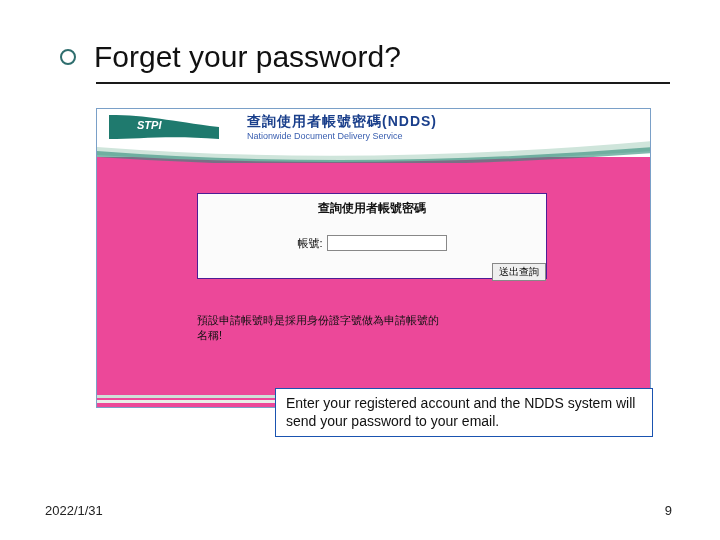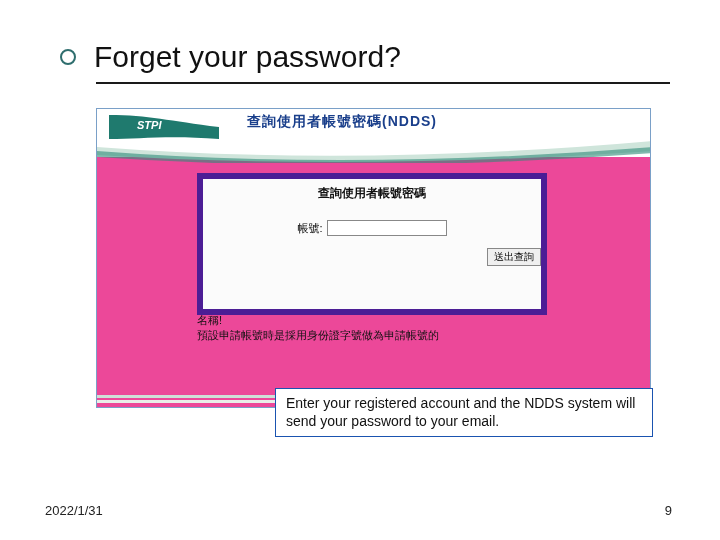--- a/index.html
+++ b/index.html
@@ -10,21 +10,21 @@
   .title { font-size: 30px; color: #111; font-weight: 400; }
   .rule { height: 2px; background: #1a1a1a; margin-left: 36px; margin-bottom: 24px; }
   .shot { margin-left: 36px; border: 1px solid #7aa0c8; width: 555px; height: 300px; position: relative; background: #ec4899; overflow: hidden; }
   .shot-inner { position: absolute; inset: 0; }
   .banner-row { position: relative; height: 48px; background: #fff; }
   .stpi { position: absolute; left: 12px; top: 6px; width: 110px; height: 24px; }
   .ndds-title { position: absolute; left: 150px; top: 4px; text-align: left; }
   .ndds-zh { color: #1a3f8b; font-size: 14px; font-weight: 700; letter-spacing: 1px; }
   .ndds-en { color: #3a5fb0; font-size: 9px; }
   .banner-arc { position: absolute; left: 0; top: 28px; width: 555px; height: 26px; }
-  .form-box { position: absolute; left: 100px; top: 64px; width: 350px; height: 142px; border: 6px solid #4c1d95; background: #fbfbfb; }
+  .form-box { position: absolute; left: 100px; top: 84px; width: 350px; height: 86px; border: 1px solid #4c1d95; background: #fbfbfb; }
   .form-head { text-align: center; font-size: 12px; color: #111; padding-top: 6px; font-weight: 600; }
   .field-row { display: flex; justify-content: center; align-items: center; margin-top: 18px; font-size: 11px; }
   .field-label { margin-right: 4px; }
   .field-input { width: 120px; height: 16px; border: 1px solid #888; background: #fff; }
   .submit-row { display: flex; justify-content: flex-end; margin-top: 12px; }
   .submit-btn { font-size: 10px; padding: 1px 6px; border: 1px solid #888; background: #efefef; }
   .note { position: absolute; left: 100px; top: 204px; font-size: 11px; color: #111; line-height: 1.4; width: 360px; }
   .bottom-bars { position: absolute; left: 0; bottom: 4px; width: 555px; }
   .bar1 { height: 3px; background: #cfe0d8; margin-bottom: 2px; }
   .bar2 { height: 3px; background: #e9efe9; }
@@ -44,41 +44,42 @@
 
   <div class="shot">
     <div class="shot-inner">
       <div class="banner-row">
         <svg class="stpi" viewBox="0 0 110 24">
           <path d="M0 0 C40 0 60 6 110 12 L110 24 C60 20 30 24 0 24 Z" fill="#1f7a6e"></path>
           <text x="28" y="14" fill="#fff" font-size="11" font-style="italic" font-weight="700">STPI</text>
         </svg>
         <div class="ndds-title">
           <div class="ndds-zh">查詢使用者帳號密碼(NDDS)</div>
+          <div class="ndds-en">Nationwide Document Delivery Service</div>
         </div>
         <svg class="banner-arc" viewBox="0 0 555 26" preserveAspectRatio="none">
           <path d="M0 10 Q 260 30 555 4 L555 14 Q 260 34 0 18 Z" fill="#cfe5db"></path>
           <path d="M0 14 Q 260 34 555 10 L555 16 Q 260 38 0 20 Z" fill="#2f8a78" opacity="0.6"></path>
         </svg>
       </div>
 
       <div class="form-box">
         <div class="form-head">查詢使用者帳號密碼</div>
         <div class="field-row">
           <span class="field-label">帳號:</span>
           <input class="field-input" style="">
         </div>
         <div class="submit-row">
           <button class="submit-btn">送出查詢</button>
         </div>
       </div>
 
       <div class="note">
+        <div>預設申請帳號時是採用身份證字號做為申請帳號的</div>
         <div>名稱!</div>
-        <div>預設申請帳號時是採用身份證字號做為申請帳號的</div>
       </div>
 
       <div class="bottom-bars">
         <div class="bar1"></div>
         <div class="bar2"></div>
       </div>
     </div>
   </div>
 
   <div class="callout">Enter your registered account and the NDDS system will send your password to your email.</div>

